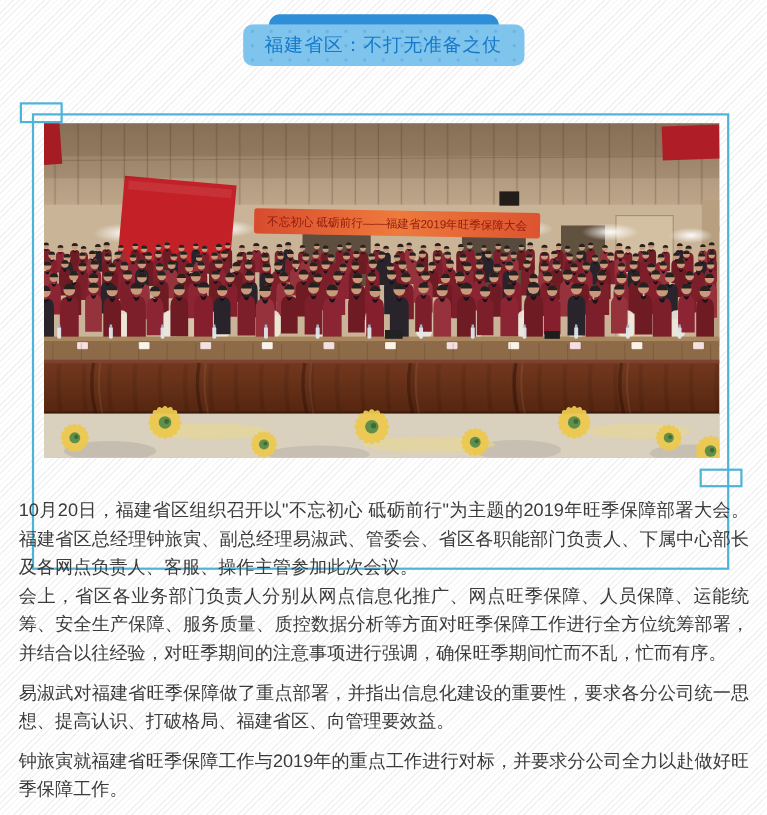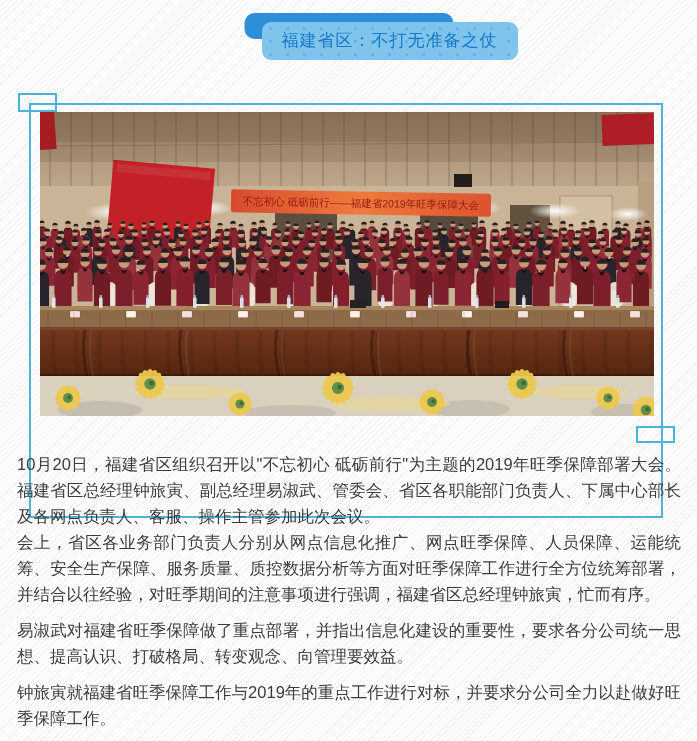--- a/index.html
+++ b/index.html
@@ -13,21 +13,21 @@
   .title-tab{
     position:absolute;top:13px;left:50%;transform:translateX(-50%);
     width:209px;height:26px;background:#2e8fd8;border-radius:10px;
   }
   .title-pill{
     position:absolute;top:22px;left:50%;transform:translateX(-50%);
     height:38px;line-height:38px;padding:0 20px;border-radius:9px;
     background-color:#7fc4ec;
     background-image:radial-gradient(circle, rgba(30,110,180,.20) 1.6px, transparent 1.8px);
     background-size:17px 13px;
-    color:#1678c8;font-size:17px;letter-spacing:1px;white-space:nowrap;margin-left:41px;
+    color:#1678c8;font-size:17px;letter-spacing:1px;white-space:nowrap;
   }
   
   .photo-frame{
     position:absolute;left:29px;top:103px;width:634px;height:415px;
     border:2px solid #4db3d8;box-sizing:border-box;
   }
   .ornament{
     position:absolute;border:2px solid #4db3d8;box-sizing:border-box;background:transparent;
   }
   .orn-tl{left:18px;top:93px;width:39px;height:19px;}
@@ -533,16 +533,16 @@
     </g>
 
     <rect x="0" y="0" width="614" height="50" fill="rgba(30,20,10,.10)"></rect>
   </svg>
 </div>
 <div class="ornament orn-tl"></div>
 <div class="ornament orn-br"></div>
 
 <div class="article">
   <p>10月20日，福建省区组织召开以"不忘初心 砥砺前行"为主题的2019年旺季保障部署大会。福建省区总经理钟旅寅、副总经理易淑武、管委会、省区各职能部门负责人、下属中心部长及各网点负责人、客服、操作主管参加此次会议。</p>
-  <p>会上，省区各业务部门负责人分别从网点信息化推广、网点旺季保障、人员保障、运能统筹、安全生产保障、服务质量、质控数据分析等方面对旺季保障工作进行全方位统筹部署，并结合以往经验，对旺季期间的注意事项进行强调，福建省区总经理钟旅寅，忙而有序。</p>
-  <p class="gap">易淑武对福建省旺季保障做了重点部署，并指出信息化建设的重要性，要求各分公司统一思想、提高认识、打破格局、转变观念、向管理要效益。</p>
+  <p>会上，省区各业务部门负责人分别从网点信息化推广、网点旺季保障、人员保障、运能统筹、安全生产保障、服务质量、质控数据分析等方面对旺季保障工作进行全方位统筹部署，并结合以往经验，对旺季期间的注意事项进行强调，确保旺季期间忙而不乱，忙而有序。</p>
+  <p class="gap">易淑武对福建省旺季保障做了重点部署，并指出信息化建设的重要性，要求各分公司统一思想、提高认识、打破格局、福建省区、向管理要效益。</p>
   <p class="gap">钟旅寅就福建省旺季保障工作与2019年的重点工作进行对标，并要求分公司全力以赴做好旺季保障工作。</p>
 </div>
 
 </body></html>

